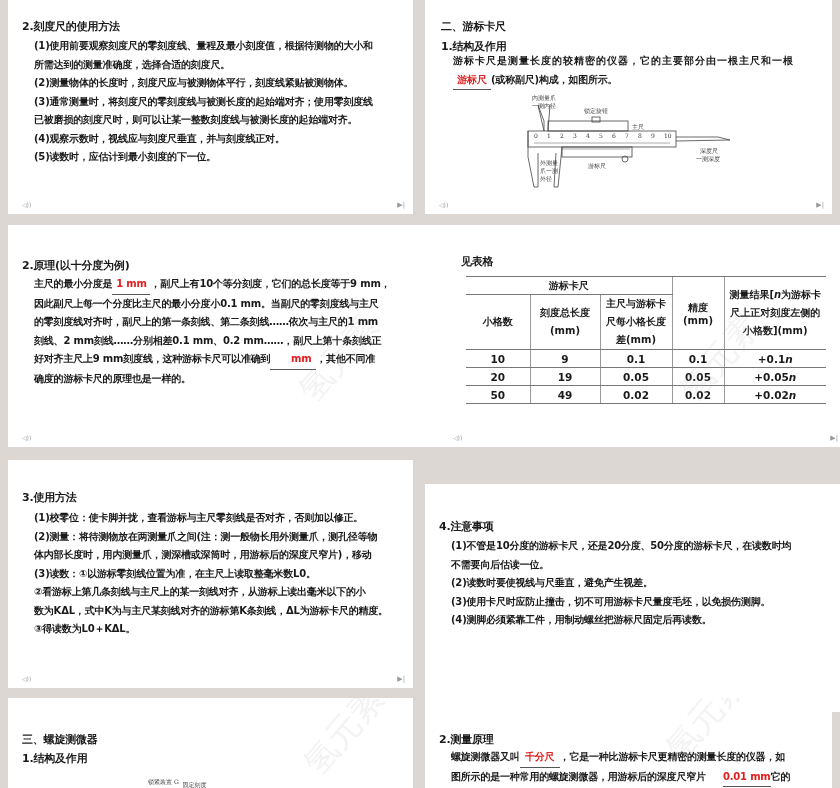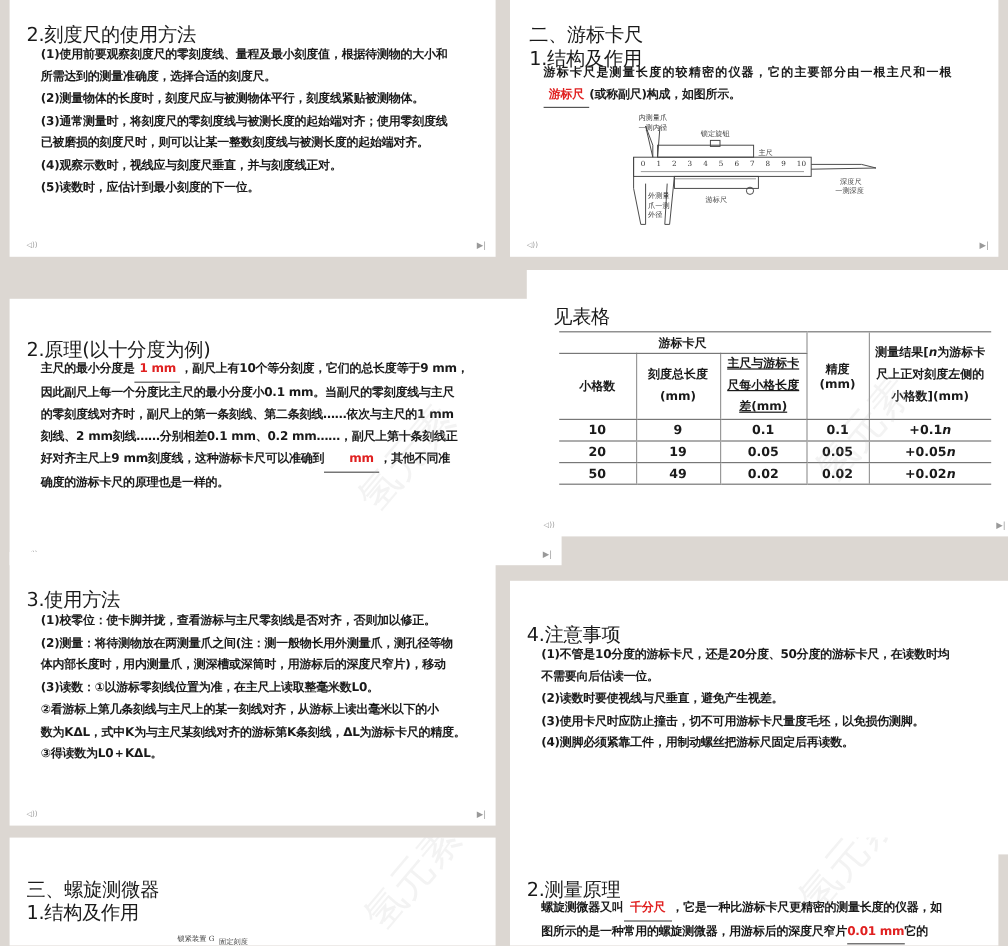--- a/index.html
+++ b/index.html
@@ -2,28 +2,28 @@
 <html><head>
 <meta charset="utf-8">
 <style>
   * { box-sizing: border-box; margin: 0; padding: 0; }
   html, body { width: 840px; height: 788px; overflow: hidden; background: #dcd7d2; }
   body { position: relative; font-family: "DejaVu Sans", "Liberation Sans", sans-serif; color: #1a1a1a; }
 
   .slide { position: absolute; background: #ffffff; overflow: hidden; }
   #s1 { left: 8px;   top: 0px;   width: 405px; height: 214px; }
   #s2 { left: 425px; top: 0px;   width: 407px; height: 214px; }
-  #s3 { left: 8px;   top: 225px; width: 460px; height: 222px; margin-top: 24px; }
+  #s3 { left: 8px;   top: 225px; width: 460px; height: 222px; }
   #s4 { left: 439px; top: 225px; width: 407px; height: 222px; }
   #s5 { left: 8px;   top: 460px; width: 405px; height: 228px; }
   #s6 { left: 425px; top: 484px; width: 474px; height: 228px; }
   #s7 { left: 8px;   top: 698px; width: 405px; height: 100px; }
   #s8 { left: 425px; top: 698px; width: 407px; height: 100px; }
 
-  .h { position: absolute; font-weight: normal; font-size: 16px; letter-spacing: -0.2px; white-space: nowrap; text-align: right; }
+  .h { position: absolute; font-weight: bold; font-size: 11px; letter-spacing: -0.2px; white-space: nowrap; text-align: right; }
   .p { position: absolute; font-weight: bold; font-size: 10px; line-height: 18.5px; letter-spacing: -0.2px; }
   .p div { white-space: nowrap; }
   .blank { display: inline-block; border-bottom: 1px solid #555; color: #e02020; text-align: center; font-weight: bold; }
 
   .foot-l { position: absolute; left: 14px; bottom: 6px; font-size: 6px; color: #999; }
   .foot-r { position: absolute; right: 8px; bottom: 5px; font-size: 7px; color: #999; }
 
   .wm { position: absolute; font-size: 34px; color: rgba(180,180,180,0.16); transform: rotate(-50deg); white-space: nowrap; pointer-events: none; }
 
   table.vt { position: absolute; left: 27px; top: 51px; width: 360px; border-collapse: collapse; font-size: 10px; font-weight: bold; }
@@ -140,21 +140,21 @@
         <div>尺上正对刻度左侧的</div>
         <div>小格数](mm)</div>
       </td>
     </tr>
     <tr>
       <td style="width:64px;height:55px;">小格数</td>
       <td class="vl ml" style="width:70px;">
         <div>刻度总长度</div>
         <div>(mm)</div>
       </td>
-      <td class="vl ml" style="width:72px;text-decoration:underline;">
+      <td class="vl ml" style="width:72px;">
         <div>主尺与游标卡</div>
         <div>尺每小格长度</div>
         <div>差(mm)</div>
       </td>
     </tr>
     <tr class="dr">
       <td>10</td>
       <td class="vl">9</td>
       <td class="vl">0.1</td>
       <td class="vl">0.1</td>
@@ -215,16 +215,16 @@
   <div style="position:absolute;left:140px;top:80px;font-size:6px;color:#444;font-family:'DejaVu Serif',serif;white-space:nowrap;">
     <span>锁紧装置 G</span>&nbsp;&nbsp;<span style="position:relative;top:3px;">固定刻度</span>
   </div>
   <div class="wm" style="left:285px;top:10px;">氢元素</div>
 </div>
 
 <div class="slide" id="s8">
   <div class="h" style="left:14px;top:34px;">2.测量原理</div>
   <div class="p" style="left:26px;top:50px;">
     <div><span>螺旋测微器又叫</span><span class="blank" style="width:40px;">千分尺</span><span>，它是一种比游标卡尺更精密的测量长度的仪器，如</span></div>
-    <div><span>图所示的是一种常用的螺旋测微器，用游标后的深度尺窄片</span><span class="blank" style="width:48px;">0.01 mm</span><span>它的</span></div>
+    <div><span>图所示的是一种常用的螺旋测微器，用游标后的深度尺窄片</span><span class="blank" style="width:48px;margin-left:17px;">0.01 mm</span><span>它的</span></div>
   </div>
   <div class="wm" style="left:230px;top:-5px;">氢元素</div>
 </div>
 
 </body></html>

